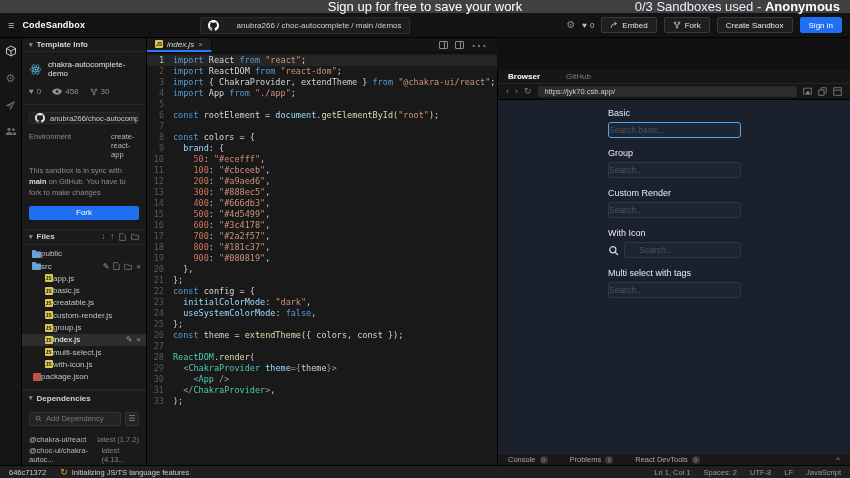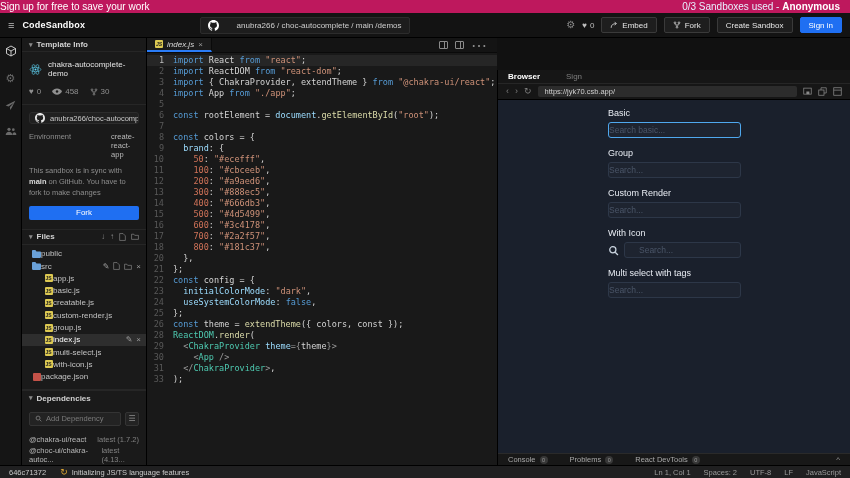--- a/index.html
+++ b/index.html
@@ -1,22 +1,22 @@
 <!DOCTYPE html>
 <html><head>
 <meta charset="utf-8">
 <style>
   * { box-sizing: border-box; margin: 0; padding: 0; }
   html,body { width:850px; height:478px; overflow:hidden; background:#111;
     font-family:"Liberation Sans", sans-serif; color:#ddd; }
   svg { display:block; }
 
   
-  .banner { height:13px; background:#be185d; color:#fff; font-size:10px;
-    display:flex; align-items:center; justify-content:flex-start; position:relative; }
+  .banner { height:13px; background:#404040; color:#fff; font-size:13px;
+    display:flex; align-items:center; justify-content:center; position:relative; }
   .banner-right { position:absolute; right:10px; color:#e8f0ff; }
   .banner-right b { color:#fff; }
 
   
   header { height:25px; background:#131313; border-bottom:1px solid #000;
     display:flex; align-items:center; padding:0 8px; gap:8px; font-size:8px; }
   .menu-ic { color:#bdbdbd; font-size:11px; line-height:1; cursor:pointer; }
   .brand { color:#fff; font-weight:bold; font-size:9px; letter-spacing:.2px; }
   .hspacer1 { flex:1.4; } .hspacer2 { flex:2; }
   .repo-pill { display:flex; align-items:center; gap:18px; background:#1d1d1d;
@@ -503,20 +503,24 @@
         </div>
         <div class="cl">
     <span class="ln">17</span>
           <span class="lc"><span class="tk-p">    </span><span class="tk-n">700</span><span class="tk-p">: </span><span class="tk-s">"#2a2f57"</span><span class="tk-p">,</span></span>
         </div>
         <div class="cl">
     <span class="ln">18</span>
           <span class="lc"><span class="tk-p">    </span><span class="tk-n">800</span><span class="tk-p">: </span><span class="tk-s">"#181c37"</span><span class="tk-p">,</span></span>
         </div>
         <div class="cl">
+    <span class="ln">19</span>
+          <span class="lc"><span class="tk-p">    </span><span class="tk-n">900</span><span class="tk-p">: </span><span class="tk-s">"#080819"</span><span class="tk-p">,</span></span>
+        </div>
+        <div class="cl">
     <span class="ln">20</span>
           <span class="lc"><span class="tk-p">  },</span></span>
         </div>
         <div class="cl">
     <span class="ln">21</span>
           <span class="lc"><span class="tk-p">};</span></span>
         </div>
         <div class="cl">
     <span class="ln">22</span>
           <span class="lc"><span class="tk-k">const</span><span class="tk-p"> config = {</span></span>
@@ -529,20 +533,24 @@
     <span class="ln">24</span>
           <span class="lc"><span class="tk-p">  </span><span class="tk-a">useSystemColorMode</span><span class="tk-p">: </span><span class="tk-k">false</span><span class="tk-p">,</span></span>
         </div>
         <div class="cl">
     <span class="ln">25</span>
           <span class="lc"><span class="tk-p">};</span></span>
         </div>
         <div class="cl">
     <span class="ln">26</span>
           <span class="lc"><span class="tk-k">const</span><span class="tk-p"> theme = </span><span class="tk-f">extendTheme</span><span class="tk-p">({ colors, const });</span></span>
+        </div>
+        <div class="cl">
+    <span class="ln">27</span>
+          <span class="lc"></span>
         </div>
         <div class="cl">
     <span class="ln">28</span>
           <span class="lc"><span class="tk-c">ReactDOM</span><span class="tk-p">.</span><span class="tk-f">render</span><span class="tk-p">(</span></span>
         </div>
         <div class="cl">
     <span class="ln">29</span>
           <span class="lc"><span class="tk-p">  </span><span class="tk-d">&lt;</span><span class="tk-c">ChakraProvider</span><span class="tk-p"> </span><span class="tk-a">theme</span><span class="tk-d">={</span><span class="tk-p">theme</span><span class="tk-d">}&gt;</span></span>
         </div>
         <div class="cl">
@@ -556,21 +564,21 @@
         <div class="cl">
     <span class="ln">33</span>
           <span class="lc"><span class="tk-p">);</span></span>
         </div>
       </div>
   </section>
 
   <section class="preview">
     <div class="ptabs">
       <span class="ptab-active">Browser</span>
-      <span class="ptab">Sign</span>
+      <span class="ptab">GitHub</span>
     </div>
     <div class="pnav">
       <span class="nvic">‹</span>
       <span class="nvic">›</span>
       <span class="nvic">↻</span>
       <span class="urlpill">
         <span>https://jyk70.csb.app/</span>
       </span>
       <span class="pnav-right">
         <span>

